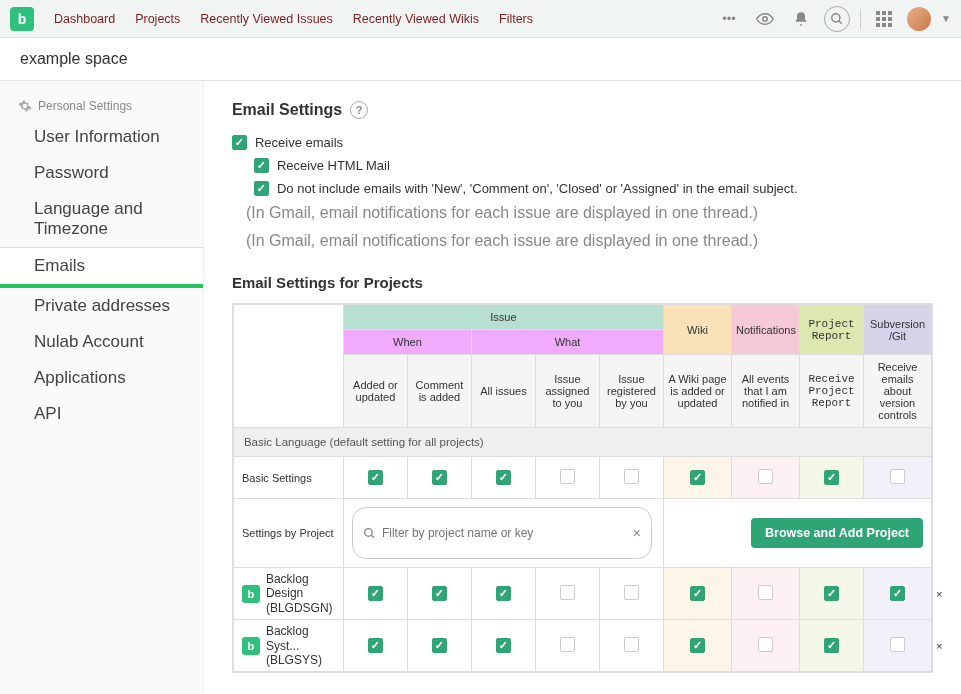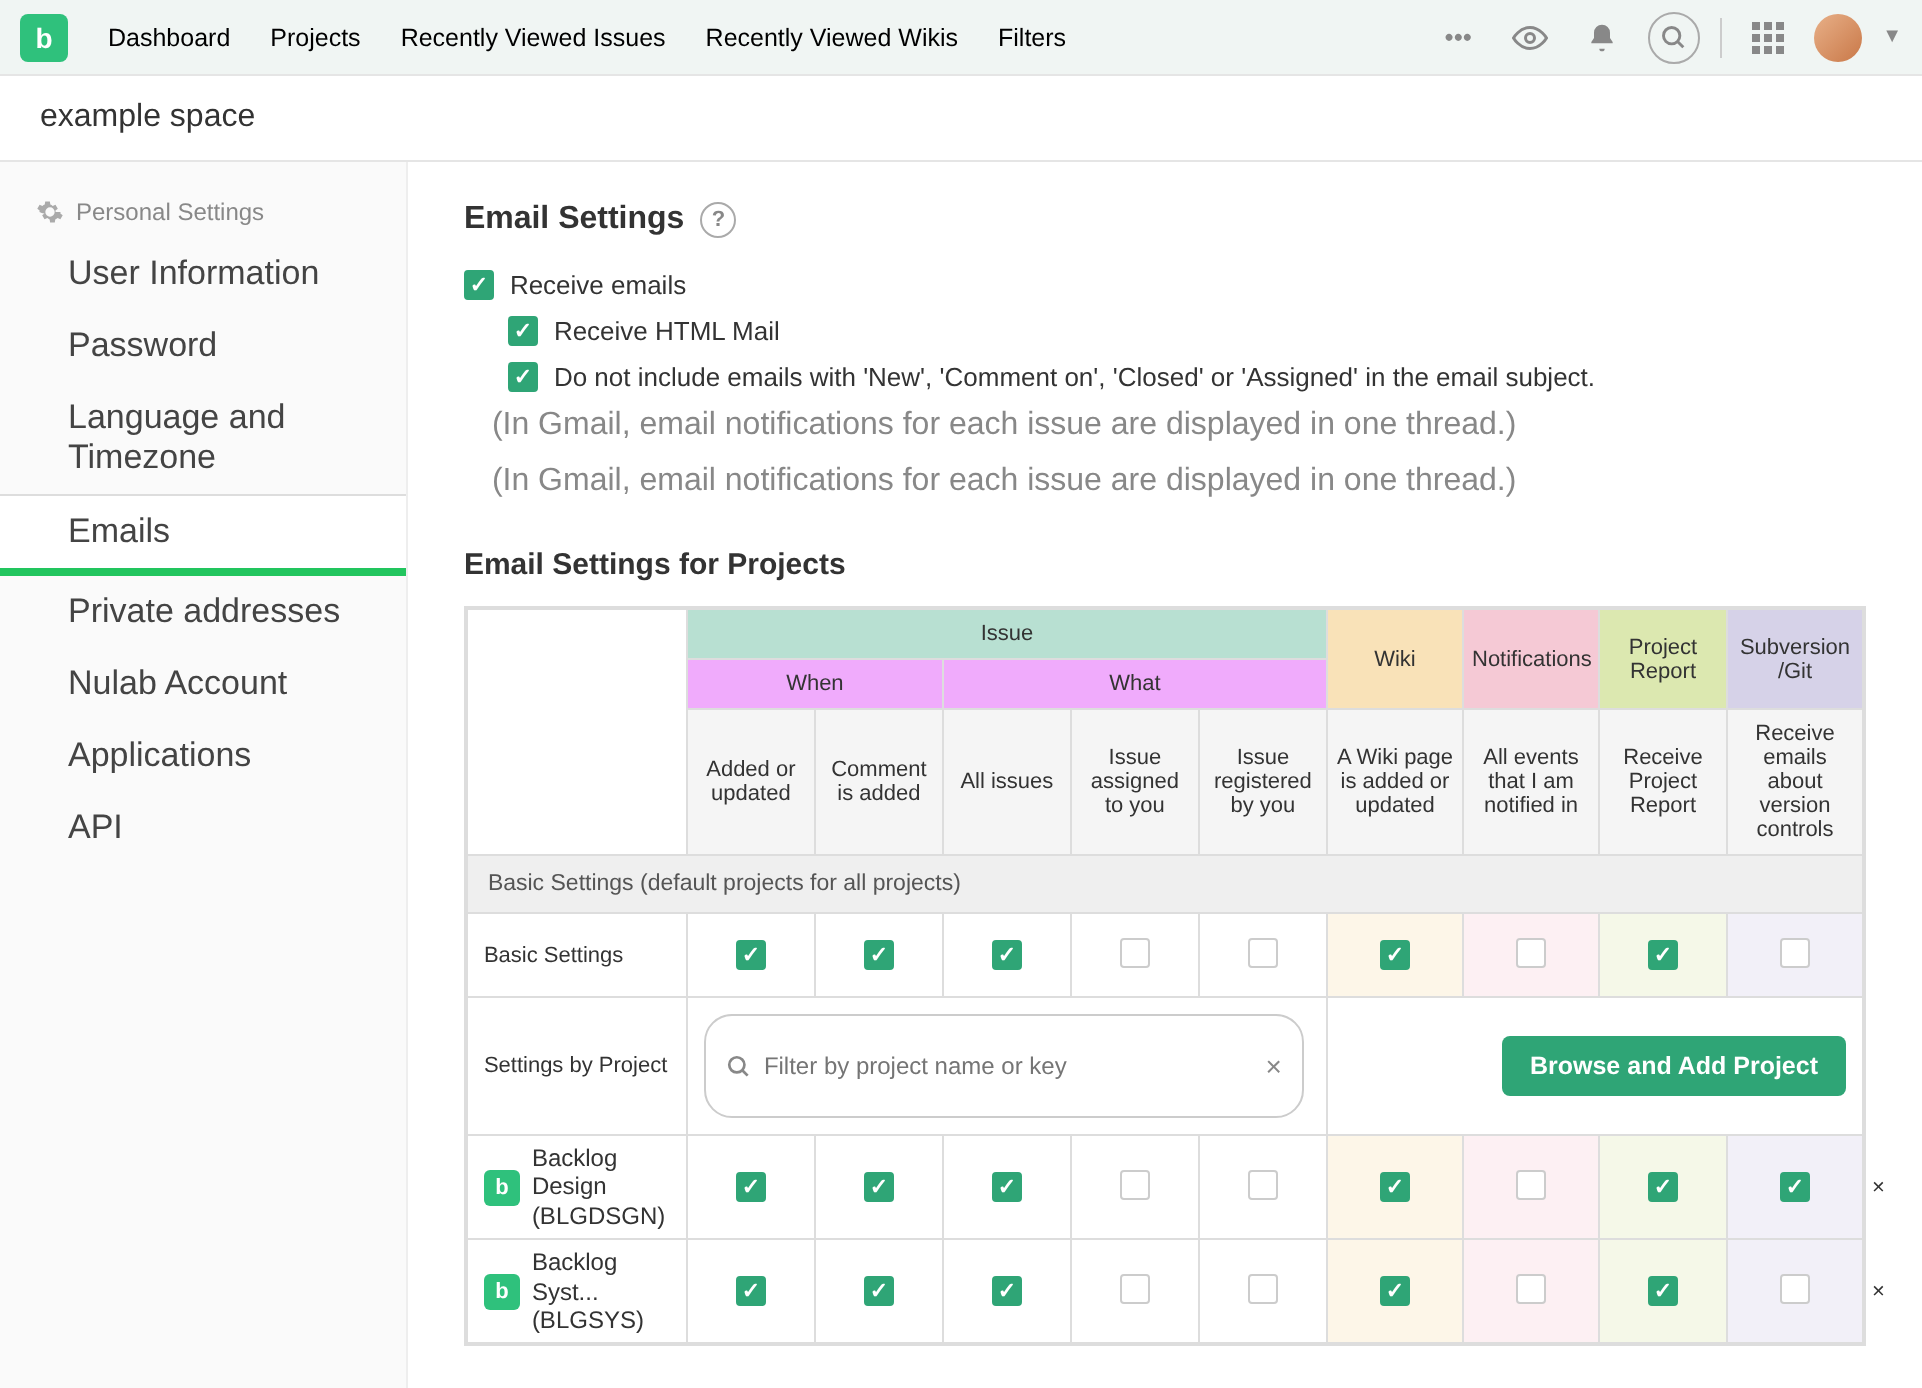--- a/index.html
+++ b/index.html
@@ -1,20 +1,20 @@
 <!DOCTYPE html>
 <html><head>
 <meta charset="utf-8">
 <style>
 * { box-sizing: border-box; margin: 0; padding: 0; }
 body { font-family: -apple-system, BlinkMacSystemFont, "Segoe UI", Helvetica, Arial, sans-serif; font-size: 13px; color: #333; background: #fff; }
 .topbar { display: flex; align-items: center; height: 38px; background: #f0f5f3; border-bottom: 1px solid #e5e5e5; padding: 0 10px; }
 .logo { width: 24px; height: 24px; background: #2fc17c; border-radius: 4px; display: flex; align-items: center; justify-content: center; color: #fff; font-weight: bold; font-size: 14px; margin-right: 10px; }
 .topnav { display: flex; gap: 0; }
-.topnav a { color: #000000; text-decoration: none; padding: 0 10px; font-size: 12.5px; line-height: 38px; cursor: pointer; }
+.topnav a { color: #7f1d1d; text-decoration: none; padding: 0 10px; font-size: 12.5px; line-height: 38px; cursor: pointer; }
 .topright { margin-left: auto; display: flex; align-items: center; gap: 10px; }
 .icon-btn { width: 26px; height: 26px; display: flex; align-items: center; justify-content: center; cursor: pointer; color: #888; border-radius: 50%; }
 .search-circle { border: 1.5px solid #aaa; }
 .divider-v { width: 1px; height: 20px; background: #ccc; }
 .apps-icon { display: grid; grid-template-columns: repeat(3,4px); grid-template-rows: repeat(3,4px); gap: 2px; }
 .apps-icon span { background: #888; width: 4px; height: 4px; }
 .avatar { width: 24px; height: 24px; border-radius: 50%; background: linear-gradient(135deg,#e8b088,#c97848); }
 .chev-down { font-size: 10px; color: #888; }
 .spacebar { padding: 12px 20px; border-bottom: 1px solid #e5e5e5; font-size: 16px; }
 .layout { display: flex; }
@@ -33,21 +33,21 @@
 .cb.checked::after { content: "✓"; color: #fff; font-size: 11px; font-weight: bold; }
 .cb.empty { border-color: #ccc; }
 .h2 { font-size: 15px; font-weight: bold; margin: 24px 0 12px; }
 .grid-wrap { border: 1px solid #ddd; }
 table { border-collapse: collapse; width: 100%; table-layout: fixed; }
 th, td { border: 1px solid #ddd; font-size: 11px; text-align: center; vertical-align: middle; padding: 6px 4px; }
 th { font-weight: normal; }
 .th-issue { background: #b8e0d2; }
 .th-wiki { background: #f9e2b8; }
 .th-notif { background: #f5c9d5; }
-.th-report { background: #dce8b0; }
+.th-report { background: #dce8b0; font-family: Liberation Mono, monospace; }
 .th-svn { background: #d6d2e8; }
 .th-when, .th-what { background: #f0abfc; }
 .th-sub { background: #f5f5f5; height: 56px; }
 .proj-row td { height: 42px; }
 .section-hdr { background: #efefef; text-align: left; padding: 8px 10px; font-size: 11.5px; color: #555; }
 .proj-cell { text-align: left; padding: 4px 8px; }
 .proj-inner { display: flex; align-items: center; gap: 6px; }
 .proj-icon { width: 18px; height: 18px; border-radius: 3px; background: #2fc17c; color: #fff; display: flex; align-items: center; justify-content: center; font-size: 11px; font-weight: bold; flex-shrink: 0; }
 .proj-name { font-size: 12px; line-height: 1.2; }
 .filter-row td { padding: 8px; }
@@ -195,21 +195,21 @@
               <th class="th-sub">Issue assigned to you</th>
               <th class="th-sub">Issue registered by you</th>
               <th class="th-sub th-wiki">A Wiki page is added or updated</th>
               <th class="th-sub th-notif">All events that I am notified in</th>
               <th class="th-sub th-report">Receive Project Report</th>
               <th class="th-sub th-svn">Receive emails about version controls</th>
             </tr>
         </thead>
         <tbody id="tbody">
             <tr>
-              <td colspan="10" class="section-hdr">Basic Settings (default projects for all projects)</td>
+              <td colspan="10" class="section-hdr">Basic Language (default setting for all projects)</td>
             </tr>
             <tr class="proj-row">
               <td class="proj-cell">Basic Settings</td>
               <td><span class="cb checked"></span></td>
               <td><span class="cb checked"></span></td>
               <td><span class="cb checked"></span></td>
               <td><span class="cb empty"></span></td>
               <td><span class="cb empty"></span></td>
               <td class="bg-wiki"><span class="cb checked"></span></td>
               <td class="bg-notif"><span class="cb empty"></span></td>

